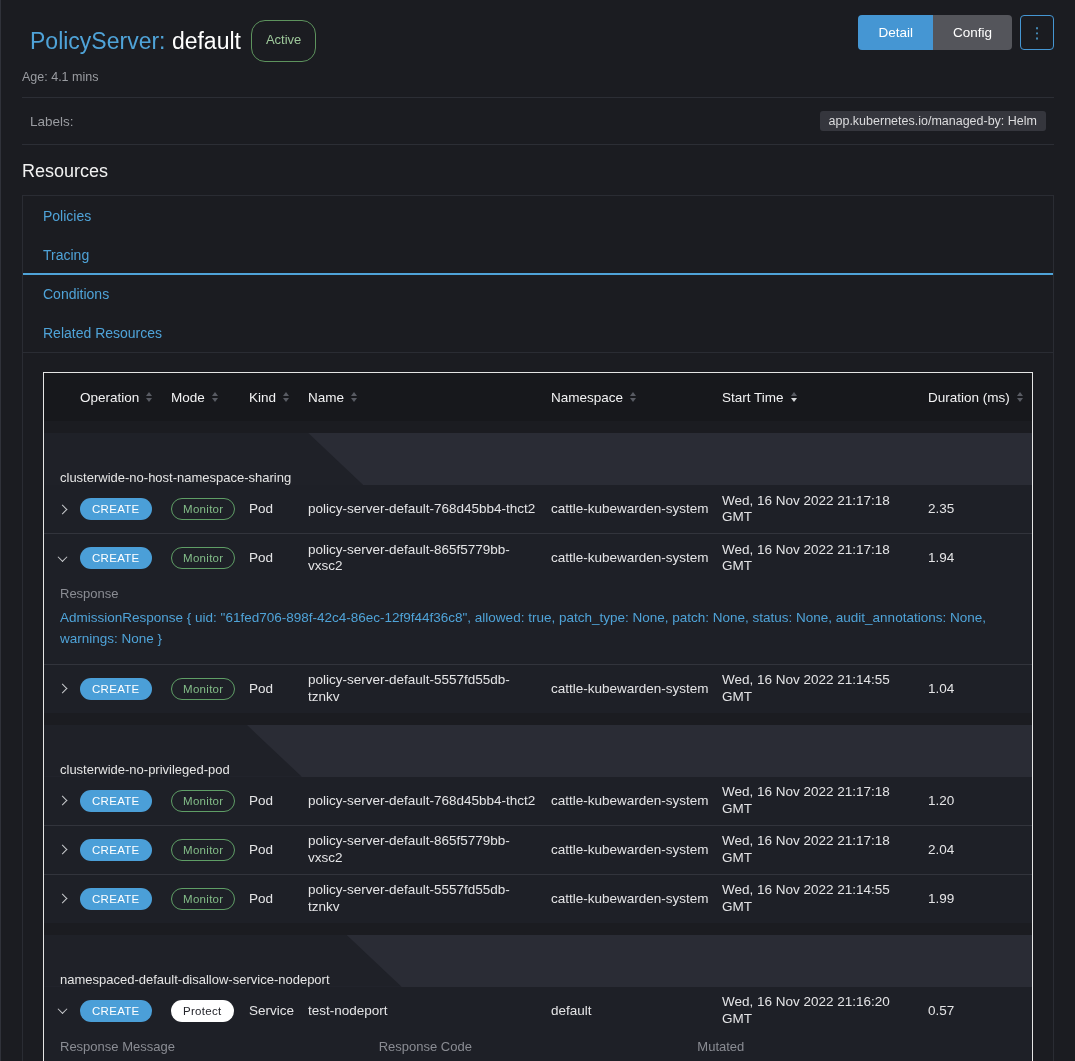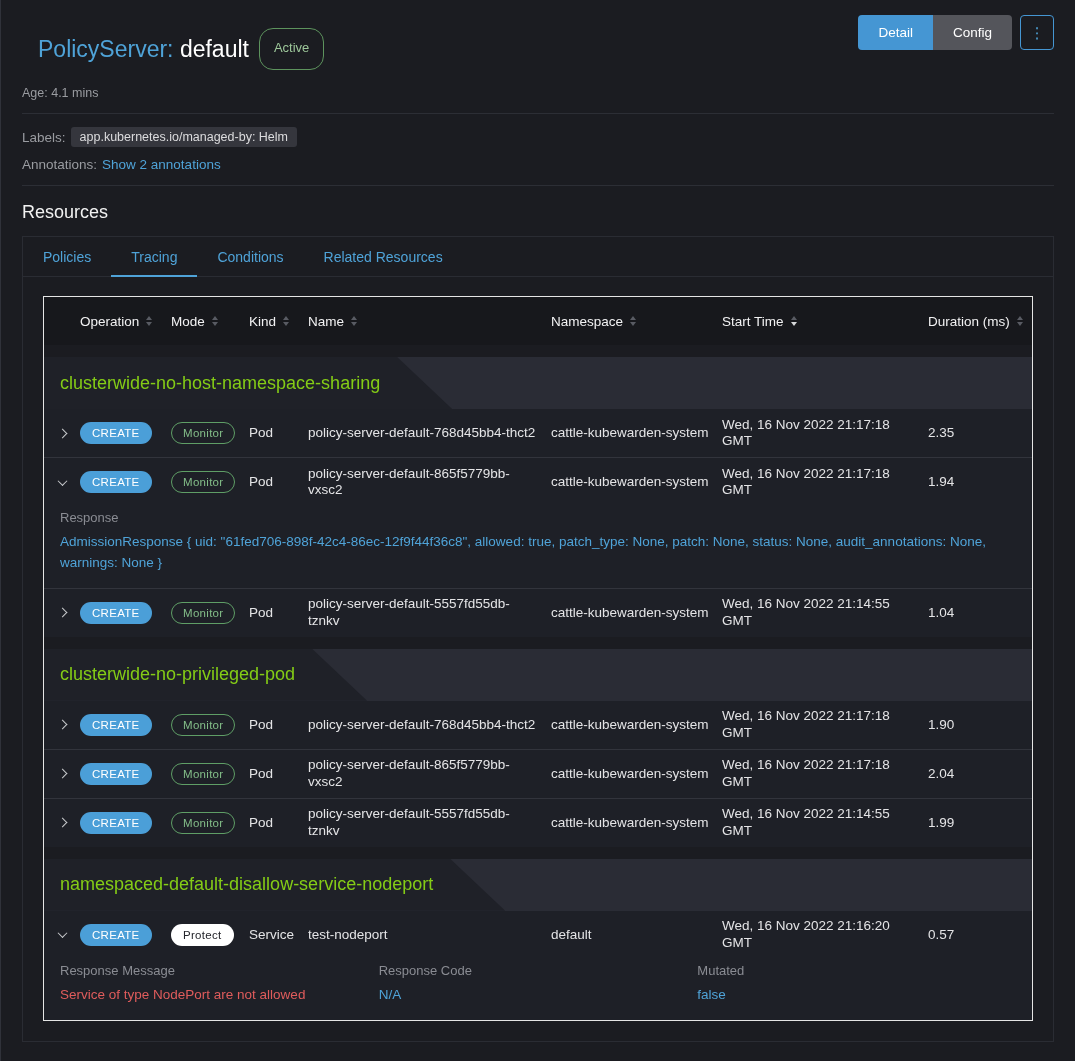--- a/index.html
+++ b/index.html
@@ -9,50 +9,50 @@
     background:#1b1c21;
     border-left:1px solid #30323a;
     color:#e4e4e6;
     font-family:"Liberation Sans", sans-serif;
     overflow:hidden;
   }
   .page { padding:12px 21px 18px; }
 
   
   .title-row { display:flex; justify-content:space-between; align-items:flex-start; }
-  .page-title { margin:16px; font-size:23px; font-weight:400; line-height:34px;text-align:right; }
+  .page-title { margin:8px; font-size:23px; font-weight:400; line-height:34px;text-align:right; }
   .res-kind { color:#4fa3d8; }
   .res-name { color:#ffffff; }
   .badge-active {
     display:inline-block; margin-left:10px; padding:2px 14px 4px;
     border:1px solid #5d935d; border-radius:14px;
     color:#9dc79a; font-size:13px; vertical-align:5px;
   }
   .age { margin-top:5px; color:#9a9ca1; font-size:12.5px; }
   .actions { display:flex; align-items:center; margin-top:3px; }
   .btn { font-size:13.5px; padding:0 20px; height:35px; color:#fff; border:none; cursor:pointer; font-family:inherit; }
   .btn-detail { background:#4596d3; border-radius:4px 0 0 4px;text-align:right; }
   .btn-config { background:#54555b; border-radius:0 4px 4px 0; }
   .btn-menu {
     margin-left:8px; width:34px; height:35px; background:transparent;
     border:1px solid #4596d3; border-radius:4px; color:#4fa3d8;
     font-size:15px; line-height:1; cursor:pointer;
   }
   .divider { border:none; border-top:1px solid #2c2e35; margin:13px 0; }
 
   
-  .meta-row { display:flex; align-items:center; gap:5px; font-size:13.5px; color:#9a9ca1; margin:9px 0 10px; }
+  .meta-row { display:flex; align-items:center; gap:5px; font-size:13.5px; color:#9a9ca1; margin:9px 8px 10px;justify-content:space-between; }
   .label-badge { background:#35363d; color:#dcdcde; padding:3px 9px; border-radius:3px; font-size:12.5px; }
   .link { color:#4fa3d8; cursor:pointer; text-decoration:none; }
 
   .section-title { font-size:18px; font-weight:400; color:#f2f2f2; margin:16px 0 13px; }
 
   
   .tabs-box { border:1px solid #2a2c33; }
-  .tab-bar { display:flex; border-bottom:1px solid #2a2c33; }
+  .tab-bar { display:flex; border-bottom:1px solid #2a2c33;flex-direction:column; }
   .tab { padding:12px 20px 10px; font-size:14px; color:#4fa3d8; border-bottom:2px solid transparent; margin-bottom:-1px; cursor:pointer; }
   .tab.active { border-bottom-color:#4fa3d8; }
   .tab-content { padding:19px 20px 20px; }
 
   .filter-row { display:flex; justify-content:flex-end; margin-bottom:17px; }
   .filter-input {
     width:198px; height:38px; background:transparent;
     border:1px solid #43454d; border-radius:4px;
     color:#e4e4e6; padding:0 12px; font-size:13.5px; font-family:inherit;
   }
@@ -65,24 +65,24 @@
   .th { display:flex; align-items:center; gap:7px; padding-right:6px; }
   .sorter { display:inline-flex; flex-direction:column; gap:2px; }
   .tri { width:0; height:0; border-left:3.5px solid transparent; border-right:3.5px solid transparent; }
   .tri.up { border-bottom:4.5px solid #595b63; }
   .tri.down { border-top:4.5px solid #595b63; }
   .tri.down.active { border-top-color:#d7d8da; }
 
   .group { margin-top:12px; }
   .group-band { background:#2a2c35; height:52px; overflow:hidden; }
   .group-tab {
-    display:inline-flex; align-items:center; height:100%;
+    display:inline-flex; align-items:flex-end; height:100%;
     background:#1f2128; padding:0 72px 0 16px;
     clip-path:polygon(0 0, calc(100% - 55px) 0, 100% 100%, 0 100%);
-    font-size:18px; color:#84cc16;
+    font-size:13px; color:#e5e5e5;
   }
   .row-block { background:#1e2027; }
   .row-block + .row-block { border-top:1px solid #32343c; }
   .row-main { min-height:48px; padding:6px 0; }
   .cell { font-size:13.5px; padding-right:10px; line-height:1.22; overflow-wrap:anywhere; }
   .chev-cell { display:flex; justify-content:center; padding-right:0; }
   .chevron { width:7px; height:7px; border-right:1.6px solid #c9cacd; border-bottom:1.6px solid #c9cacd; transform:rotate(-45deg); cursor:pointer; }
   .chevron.expanded { transform:rotate(45deg) translate(-1px,-1px); }
 
   .badge { display:inline-block; border-radius:11px; font-size:11.5px; letter-spacing:.3px; padding:4px 12px; white-space:nowrap; }
@@ -113,24 +113,20 @@
       <button class="btn-menu"><span>⋮</span></button>
     </div>
   </div>
 
   <hr class="divider">
 
   <div class="meta-row">
     <span>Labels:</span>
     <span class="label-badge">app.kubernetes.io/managed-by: Helm</span>
   </div>
-  <div class="meta-row">
-    <span>Annotations:</span>
-    <a class="link">Show 2 annotations</a>
-  </div>
 
   <hr class="divider">
 
   <h2 class="section-title">Resources</h2>
 
   <div class="tabs-box">
     <div class="tab-bar">
       <div class="tab">Policies</div>
       <div class="tab active">Tracing</div>
       <div class="tab">Conditions</div>
@@ -253,21 +249,21 @@
               <div class="trow row-main">
                 <div class="cell chev-cell">
                   <span class="chevron"></span>
                 </div>
                 <div class="cell"><span class="badge badge-create">CREATE</span></div>
                 <div class="cell"><span class="badge badge-monitor">Monitor</span></div>
                 <div class="cell">Pod</div>
                 <div class="cell">policy-server-default-768d45bb4-thct2</div>
                 <div class="cell">cattle-kubewarden-system</div>
                 <div class="cell">Wed, 16 Nov 2022 21:17:18 GMT</div>
-                <div class="cell">1.90</div>
+                <div class="cell">1.20</div>
               </div>
             </div>
             <div class="row-block">
               <div class="trow row-main">
                 <div class="cell chev-cell">
                   <span class="chevron"></span>
                 </div>
                 <div class="cell"><span class="badge badge-create">CREATE</span></div>
                 <div class="cell"><span class="badge badge-monitor">Monitor</span></div>
                 <div class="cell">Pod</div>

